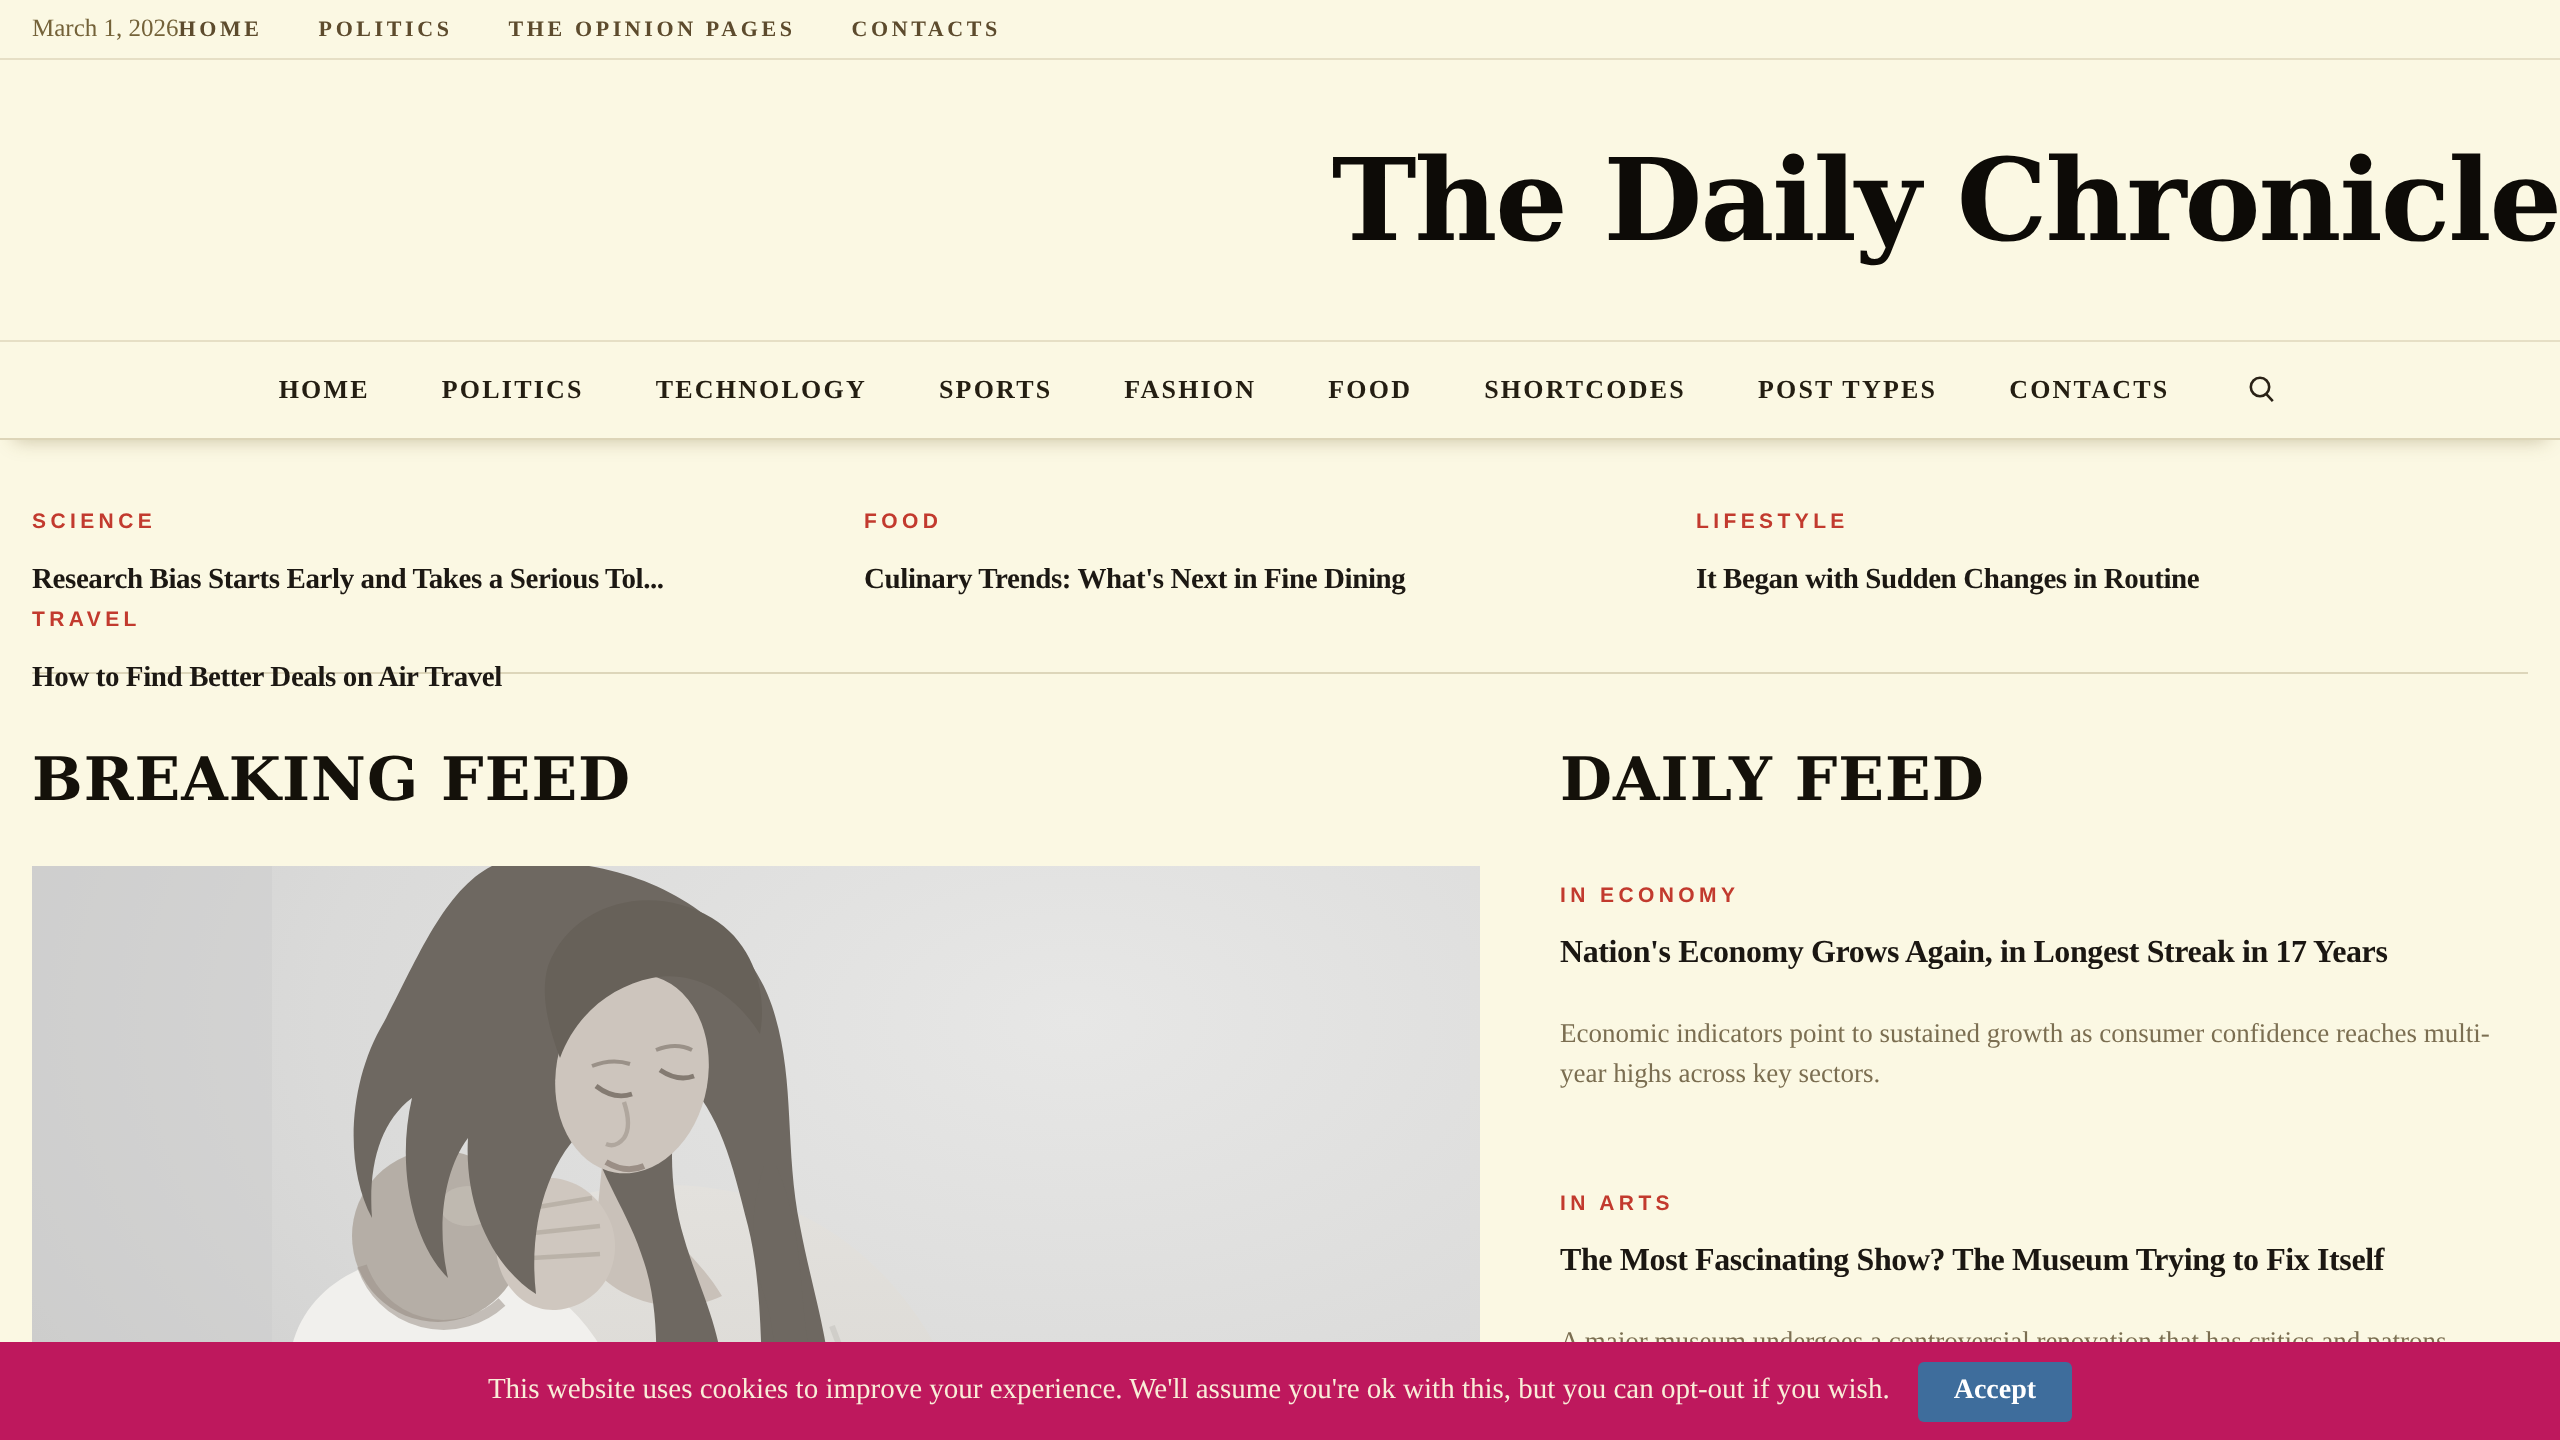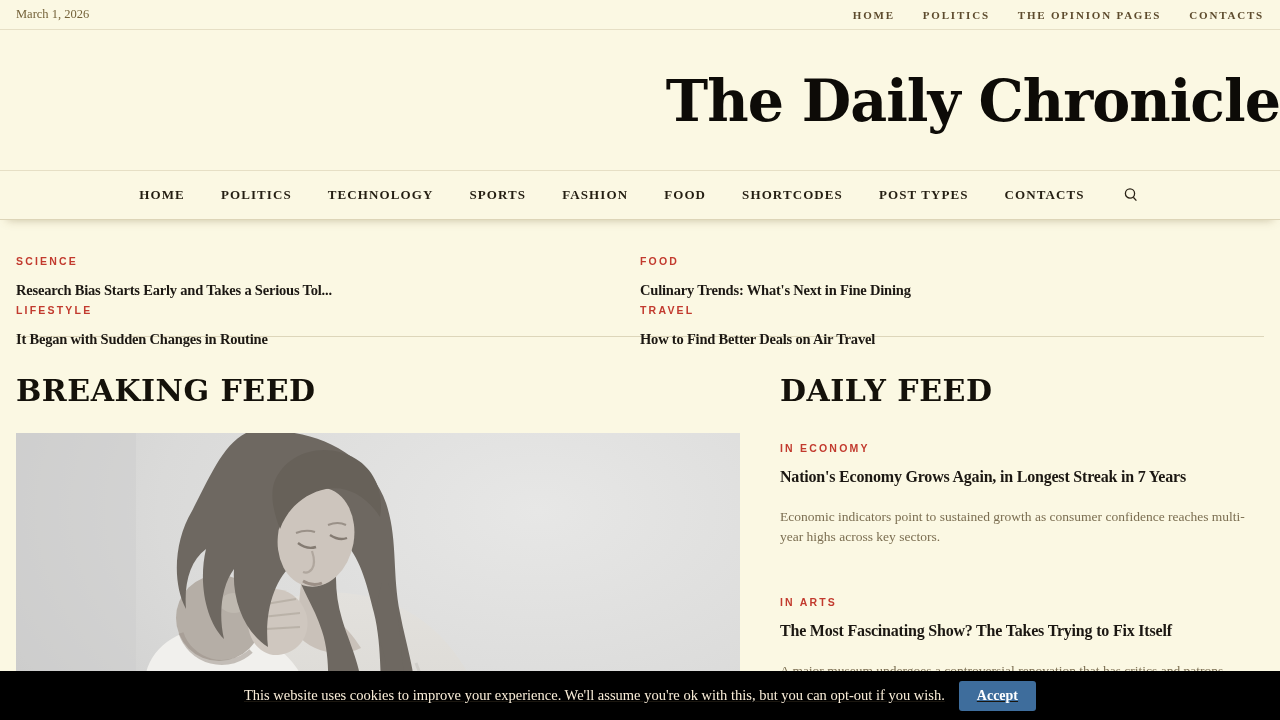--- a/index.html
+++ b/index.html
@@ -7,24 +7,23 @@
   body {
     position:relative;
     overflow:hidden;
     background:#fbf8e3;
     font-family:"Liberation Serif", serif;
     color:#1a160f;
   }
   
   .topbar {
     height:30px;
-    display:flex; align-items:center; justify-content:space-between;
+    display:flex; align-items:center; justify-content:flex-start;
     padding:0 16px;
     border-bottom:1px solid #e6dfc5;
-    gap:16px;
   }
   .topbar-date { font-size:12.5px; color:#746239; }
   .topbar-menu { display:flex; gap:28px; }
   .topbar-menu a {
     font-size:11px; font-weight:bold; letter-spacing:1.8px;
     color:#5d4b2d; text-decoration:none; text-transform:uppercase;
     cursor:pointer;
   }
   
   .masthead {
@@ -57,21 +56,21 @@
   }
   .nav-search {
     background:none; border:none; cursor:pointer;
     display:flex; align-items:center; padding:2px;
   }
   
   .ticker {
     height:117px;
     margin:0 16px;
     display:grid;
-    grid-template-columns:repeat(2, 1fr);
+    grid-template-columns:repeat(3, 1fr);
     padding-top:31px;
     border-bottom:1px solid #ddd6ba;
   }
   .ticker article { padding-right:28px; }
   .cat-label {
     display:inline-block;
     font-family:"Liberation Sans", sans-serif;
     font-size:10.5px; font-weight:bold; letter-spacing:2.2px;
     color:#c23a2e; text-transform:uppercase; text-decoration:none;
     cursor:pointer;
@@ -112,25 +111,24 @@
   }
   .feed-entry p {
     margin-top:20px;
     font-size:13.5px; line-height:1.5;
     color:#7b6e51;
   }
   
   .cookie-banner {
     position:absolute; left:0; right:0; bottom:0;
     height:49px;
-    background:#000000;
+    background:#be185d;
     display:flex; align-items:center; justify-content:center;
     gap:14px;
     z-index:50;
-    text-decoration:underline;
   }
   .cookie-banner p { font-size:14.5px; color:#f9edd8; }
   .cookie-accept {
     background:#3e6d9c; color:#ffffff;
     border:none; border-radius:3px;
     font-family:"Liberation Serif", serif;
     font-size:14px; font-weight:bold;
     padding:7px 18px;
     cursor:pointer;
   }
@@ -248,26 +246,26 @@
         <polygon points="660,430 724,352 724,364 672,430" fill="#6e6e6e"></polygon>
       </svg>
     </figure>
   </section>
 
   <section class="col-right">
     <h2 class="section-heading">DAILY FEED</h2>
     <div class="feed">
       <article class="feed-entry">
         <a class="cat-label">IN ECONOMY</a>
-        <h3><a>Nation's Economy Grows Again, in Longest Streak in 7 Years</a></h3>
+        <h3><a>Nation's Economy Grows Again, in Longest Streak in 17 Years</a></h3>
         <p>Economic indicators point to sustained growth as consumer confidence reaches multi-year highs across key sectors.</p>
       </article>
       <article class="feed-entry">
         <a class="cat-label">IN ARTS</a>
-        <h3><a>The Most Fascinating Show? The Takes Trying to Fix Itself</a></h3>
+        <h3><a>The Most Fascinating Show? The Museum Trying to Fix Itself</a></h3>
         <p>A major museum undergoes a controversial renovation that has critics and patrons debating the future of cultural institutions.</p>
       </article>
     </div>
   </section>
 
 </main>
 
 <div class="cookie-banner">
   <p>This website uses cookies to improve your experience. We'll assume you're ok with this, but you can opt-out if you wish.</p>
   <button class="cookie-accept">Accept</button>

